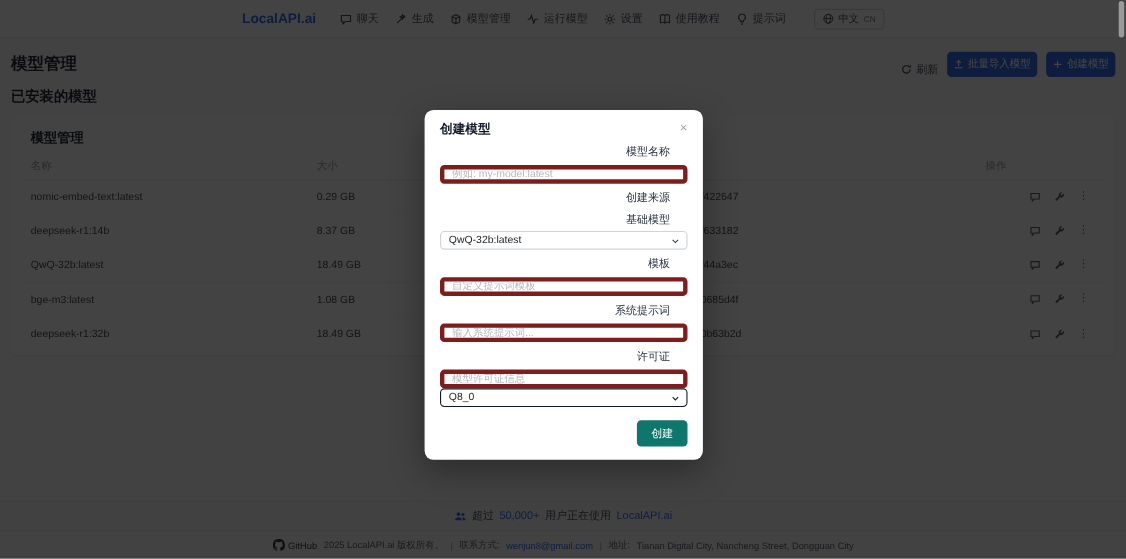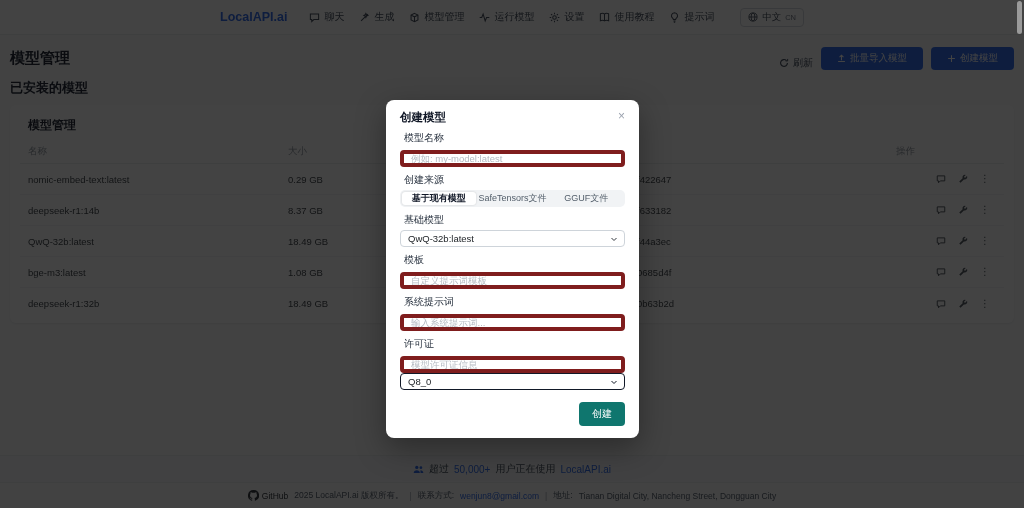--- a/index.html
+++ b/index.html
@@ -25,21 +25,21 @@
               font-size:9.5px; color:#374151; cursor:pointer; }
   .lang-badge { font-size:7.5px; color:#6b7280; }
 
   
   .page-head { position:absolute; top:47px; left:10px; right:10px;
                display:flex; justify-content:space-between; align-items:center; }
   .h1 { font-size:15px; font-weight:bold; color:#111827; }
   .toolbar { display:flex; align-items:flex-end; gap:8px; }
   .refresh-link { display:flex; align-items:center; gap:4px; font-size:10px; color:#374151; cursor:pointer; }
   .btn-primary { display:flex; align-items:center; gap:4px; background:#2563eb; color:#fff;
-                 font-size:9.5px; padding:5px 16px; border-radius:4px; border:none; cursor:pointer; }
+                 font-size:9.5px; padding:5px 6px; border-radius:4px; border:none; cursor:pointer; }
   .h2 { position:absolute; top:79px; left:10px; font-size:13px; font-weight:bold; color:#111827; }
 
   
   .card { position:absolute; top:105px; left:10px; width:1004px; background:#fff;
           border-radius:6px; box-shadow:0 1px 2px rgba(0,0,0,0.06); padding:12px 10px 4px; }
   .card-title { font-size:12px; font-weight:bold; color:#111827; padding-left:8px; margin-bottom:6px; }
   .trow { display:grid; grid-template-columns:260px 349px 1fr 108px; align-items:center; }
   .thead { height:24px; font-size:9.5px; color:#8a929b; border-bottom:1px solid #e9ecef; }
   .tr { height:31px; font-size:9.5px; color:#343a40; border-bottom:1px solid #f1f3f5; }
   .tr:last-child { border-bottom:none; }
@@ -66,21 +66,21 @@
   
   .backdrop { position:absolute; inset:0; background:rgba(8,8,8,0.76); z-index:10; }
   .scroll-thumb { position:absolute; top:1px; right:2px; width:5px; height:33px;
                   background:#9a9a9a; border-radius:3px; z-index:30; }
   .modal { position:absolute; top:100px; left:386px; width:253px; background:#fff;
            border-radius:8px; box-shadow:0 10px 30px rgba(0,0,0,0.35);
            padding:10px 14px 12px; z-index:20; }
   .modal-head { display:flex; justify-content:space-between; align-items:flex-start; }
   .modal-title { font-size:11.5px; font-weight:bold; color:#111827; }
   .modal-close { font-size:12px; color:#9ca3af; cursor:pointer; line-height:1; }
-  .f-label { font-size:10px; color:#1f2937; margin:6px 4px 3px; }
+  .f-label { font-size:10px; color:#1f2937; margin:6px 16px 3px;text-align:right; }
   .f-label:first-of-type { margin-top:8px; }
   .f-input { width:100%; height:17px; border:4px solid #7f1d1d; border-radius:4px;
              font-size:9.5px; padding:0 7px; color:#212529; outline:none;
              font-family:"Liberation Sans","DejaVu Sans",sans-serif; }
   .f-input::placeholder { color:#b4bac1; }
   .segmented { display:flex; background:#f1f3f5; border-radius:5px; padding:2px; height:17px; }
   .seg-tab { flex:1; display:flex; align-items:center; justify-content:center;
              font-size:9px; color:#55606c; border-radius:3px; cursor:pointer; white-space:nowrap; }
   .seg-tab.active { background:#fff; color:#111827; font-weight:bold;
                     box-shadow:0 0 2px rgba(0,0,0,0.18); }
@@ -349,25 +349,20 @@
 <div class="modal">
   <div class="modal-head">
     <div class="modal-title">创建模型</div>
     <div class="modal-close">×</div>
   </div>
 
   <div class="f-label">模型名称</div>
   <input class="f-input" type="text" placeholder="例如: my-model:latest" style="">
 
   <div class="f-label">创建来源</div>
-  <div class="segmented">
-    <div class="seg-tab active">基于现有模型</div>
-    <div class="seg-tab">SafeTensors文件</div>
-    <div class="seg-tab">GGUF文件</div>
-  </div>
 
   <div class="f-label">基础模型</div>
   <div class="select">
     <span>QwQ-32b:latest</span>
     <svg viewBox="0 0 16 16" fill="none" stroke="#343a40" stroke-width="2">
         <path d="M3 6l5 5 5-5"></path>
       </svg>
   </div>
 
   <div class="f-label">模板</div>

